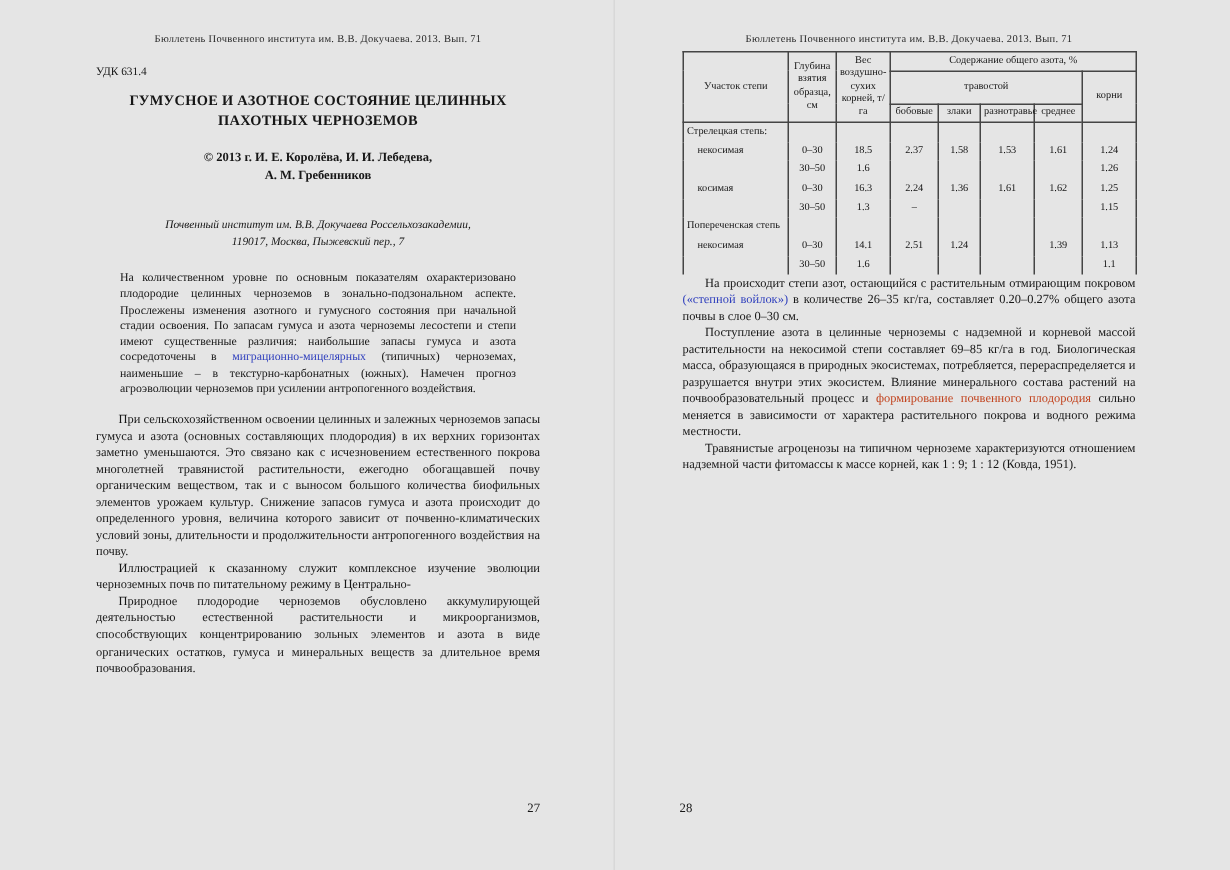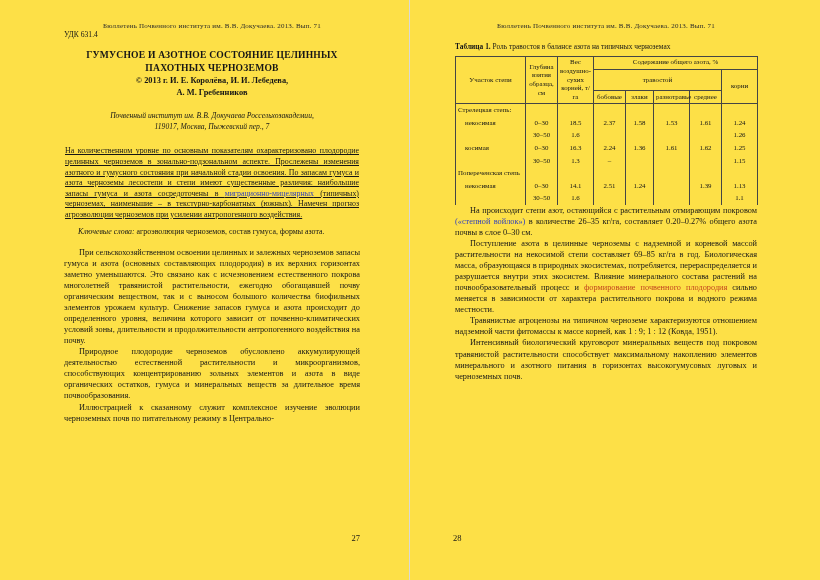--- a/index.html
+++ b/index.html
@@ -1,36 +1,36 @@
 <!DOCTYPE html>
 <html lang="ru"><head>
 <meta charset="utf-8">
 <style>
   * { box-sizing: border-box; }
   html, body { margin: 0; padding: 0; }
   body { width: 820px; height: 580px; background: #ffffff; }
   .spread {
-    position: relative; width: 820px; height: 580px; background: #fde047;
+    position: relative; width: 820px; height: 580px; background: #e5e5e5;
     font-family: "Liberation Serif", "DejaVu Serif", serif; color: #161616;
     overflow: hidden;
   }
   .divider { position: absolute; left: 409px; top: 0; width: 1px; height: 100%; background: #d8d8d8; }
   .page { position: absolute; top: 0; height: 100%; overflow: hidden; }
   .page--left  { left: 0;    width: 409px; padding: 22px 49px 0 64px; }
   .page--right { left: 410px; width: 410px; padding: 22px 63px 0 45px; }
 
   .running-head { font-size: 7px; text-align: center; color: #2a2a2a; letter-spacing: 0.2px; }
-  .udk { font-size: 7.6px; }
+  .udk { margin-top: 13px; font-size: 7.6px; }
   .title { margin: 9px 4px 0; font-size: 9.6px; font-weight: bold; text-align: center;
            line-height: 1.4; white-space: pre-line; letter-spacing: 0.2px; }
-  .authors { font-size: 8.4px; font-weight: bold; text-align: center;
+  .authors { margin-top: 11px; font-size: 8.4px; font-weight: bold; text-align: center;
              line-height: 1.5; white-space: pre-line; }
-  .affiliation { margin-top: 11px; font-size: 7.6px; font-style: italic; text-align: center;
+  .affiliation { margin-top: 21px; font-size: 7.6px; font-style: italic; text-align: center;
                  line-height: 1.4; white-space: pre-line; }
-  .abstract { margin: 14px 1px 0; font-size: 7.9px; line-height: 1.34; text-align: justify; text-decoration: underline; }
+  .abstract { margin: 14px 16px 0; font-size: 7.9px; line-height: 1.34; text-align: justify; }
   .keywords { margin: 7px 0 0; font-size: 7.9px; line-height: 1.34; text-align: justify; text-indent: 14px; }
   .kw-label { font-style: italic; }
 
   .par { margin: 0; font-size: 8.3px; line-height: 1.33; text-align: justify; text-indent: 15px; }
   .par--first { margin-top: 9px; }
   .par--noindent { text-indent: 0; }
 
   .page-number { position: absolute; bottom: 37px; font-size: 8.5px; }
   .page-number--left { right: 49px; }
   .page-number--right { left: 43px; }
@@ -55,33 +55,31 @@
   <div class="page page--left">
     <div class="running-head">Бюллетень Почвенного института им. В.В. Докучаева. 2013. Вып. 71</div>
     <div class="udk">УДК 631.4</div>
     <h1 class="title">ГУМУСНОЕ И АЗОТНОЕ СОСТОЯНИЕ ЦЕЛИННЫХ
 ПАХОТНЫХ ЧЕРНОЗЕМОВ</h1>
     <div class="authors">© 2013 г. И. Е. Королёва, И. И. Лебедева,
 А. М. Гребенников</div>
     <div class="affiliation">Почвенный институт им. В.В. Докучаева Россельхозакадемии,
 119017, Москва, Пыжевский пер., 7</div>
     <p class="abstract"><span>На количественном уровне по основным показателям охарактеризовано плодородие целинных черноземов в зонально-подзональном аспекте. Прослежены изменения азотного и гумусного состояния при начальной стадии освоения. По запасам гумуса и азота черноземы лесостепи и степи имеют существенные различия: наибольшие запасы гумуса и азота сосредоточены в </span><span style="color: rgb(47, 63, 189);">миграционно-мицелярных</span><span> (типичных) черноземах, наименьшие – в текстурно-карбонатных (южных). Намечен прогноз агроэволюции черноземов при усилении антропогенного воздействия.</span></p>
-    <p class="keywords"><span class="kw-label">Ключевые слова:</span><span> агроэволюция черноземов, состав гумуса, формы азота.</span></p>
     <p class="par par--first">При сельскохозяйственном освоении целинных и залежных черноземов запасы гумуса и азота (основных составляющих плодородия) в их верхних горизонтах заметно уменьшаются. Это связано как с исчезновением естественного покрова многолетней травянистой растительности, ежегодно обогащавшей почву органическим веществом, так и с выносом большого количества биофильных элементов урожаем культур. Снижение запасов гумуса и азота происходит до определенного уровня, величина которого зависит от почвенно-климатических условий зоны, длительности и продолжительности антропогенного воздействия на почву.</p>
+    <p class="par">Иллюстрацией к сказанному служит комплексное изучение эволюции черноземных почв по питательному режиму в Центрально-</p>
     <p class="par">Природное плодородие черноземов обусловлено аккумулирующей деятельностью естественной растительности и микроорганизмов, способствующих концентрированию зольных элементов и азота в виде органических остатков, гумуса и минеральных веществ за длительное время почвообразования.</p>
-    <p class="par">Иллюстрацией к сказанному служит комплексное изучение эволюции черноземных почв по питательному режиму в Центрально-</p>
     <div class="page-number page-number--left">27</div>
   </div>
 
   <div class="divider"></div>
 
   <div class="page page--right">
     <div class="running-head">Бюллетень Почвенного института им. В.В. Докучаева. 2013. Вып. 71</div>
 
-    <div class="table-caption"><span class="cap-label">Таблица 1.</span><span> Роль травостоя в балансе азота на типичных черноземах</span></div>
 
     <table class="data-table">
       <colgroup>
         <col style="width:70px">
           <col style="width:32px">
           <col style="width:36px">
           <col style="width:32px">
         <col style="width:28px">
           <col style="width:36px">
           <col style="width:32px">
@@ -182,17 +180,16 @@
           <td></td>
           <td></td>
           <td>1.1</td>
         </tr>
       </tbody>
     </table>
 
     <p class="par"><span>На происходит степи азот, остающийся с растительным отмирающим покровом </span><span style="color: rgb(47, 63, 189);">(«степной войлок»)</span><span> в количестве 26–35 кг/га, составляет 0.20–0.27% общего азота почвы в слое 0–30 см.</span></p>
     <p class="par"><span>Поступление азота в целинные черноземы с надземной и корневой массой растительности на некосимой степи составляет 69–85 кг/га в год. Биологическая масса, образующаяся в природных экосистемах, потребляется, перераспределяется и разрушается внутри этих экосистем. Влияние минерального состава растений на почвообразовательный процесс и </span><span style="color: rgb(194, 68, 31);">формирование почвенного плодородия</span><span> сильно меняется в зависимости от характера растительного покрова и водного режима местности.</span></p>
     <p class="par">Травянистые агроценозы на типичном черноземе характеризуются отношением надземной части фитомассы к массе корней, как 1 : 9; 1 : 12 (Ковда, 1951).</p>
-    <p class="par">Интенсивный биологический круговорот минеральных веществ под покровом травянистой растительности способствует максимальному накоплению элементов минерального и азотного питания в горизонтах высокогумусовых луговых и черноземных почв.</p>
 
     <div class="page-number page-number--right">28</div>
   </div>
 </div>
 
 </body></html>

